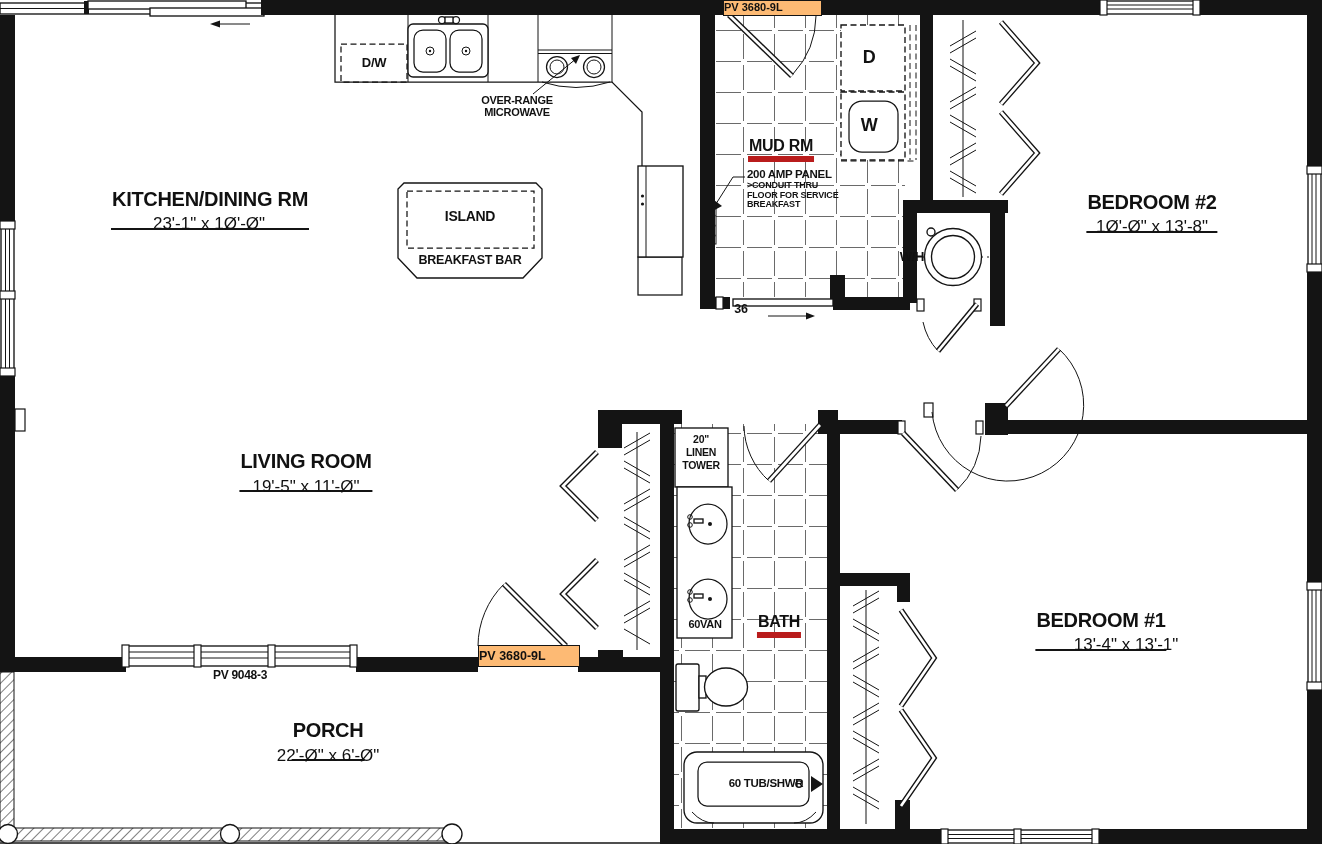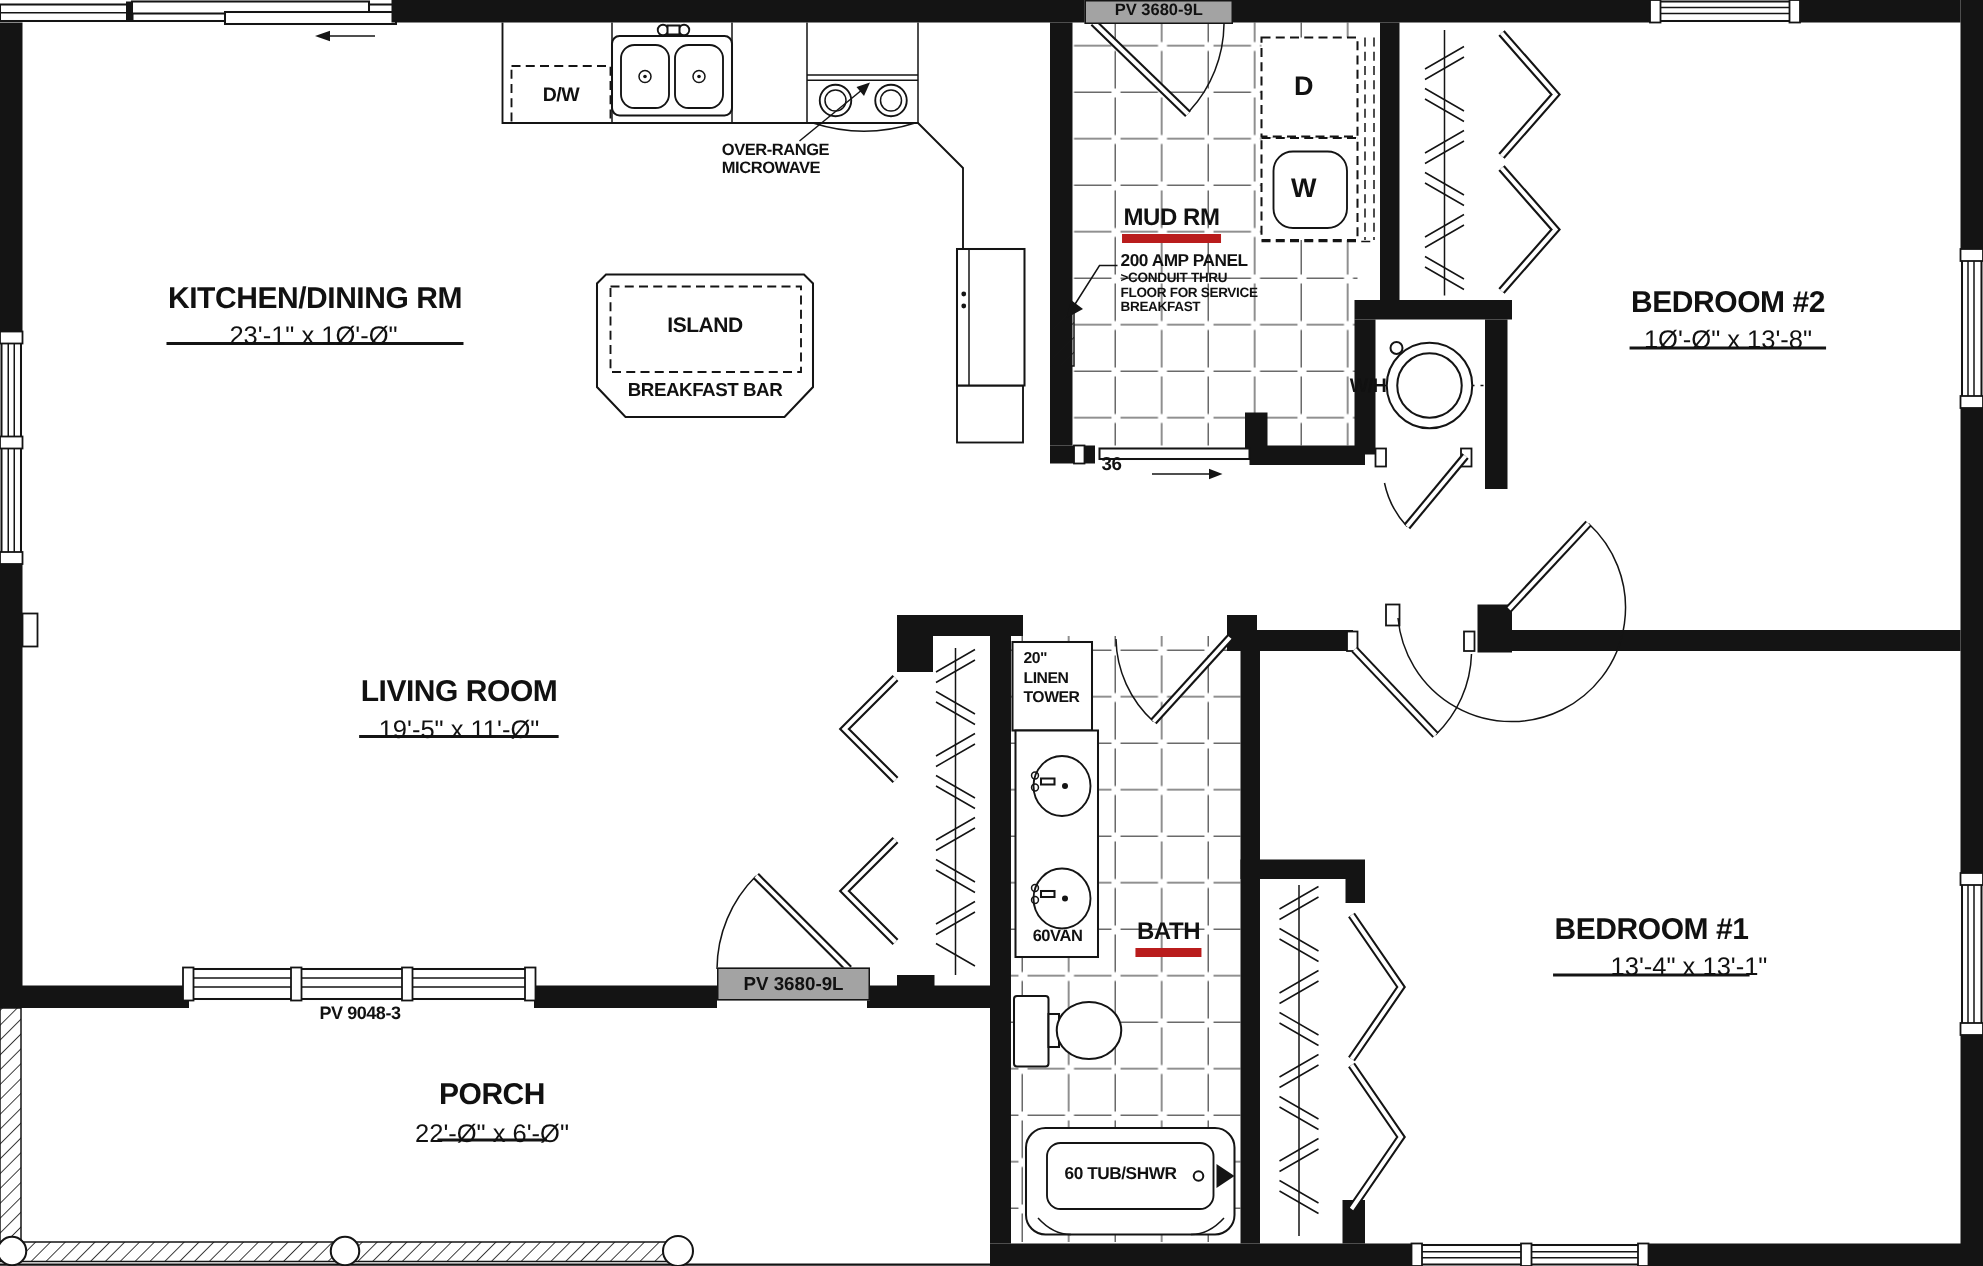--- a/index.html
+++ b/index.html
@@ -12,29 +12,29 @@
   .ln{fill:none;stroke:#141414;stroke-width:1.25}
   .thin{fill:none;stroke:#141414;stroke-width:1}
   .dash{stroke-dasharray:6 3.5}
   .leafb{stroke:#141414;stroke-width:5.5;fill:none}
   .leafw{stroke:#fff;stroke-width:2.7;fill:none}
   .arc{fill:none;stroke:#141414;stroke-width:1}
   .jamb{fill:#fff;stroke:#141414;stroke-width:1.2}
   .blk{fill:#141414}
   
   .lbl{position:absolute;white-space:nowrap;transform:translateX(-50%);
-       z-index:3;line-height:1.05;letter-spacing:-0.3px;}
+       text-align:center;z-index:3;line-height:1.05;letter-spacing:-0.3px;}
   .room-title{font-weight:bold;font-size:20px;border-bottom:2.5px solid #141414;padding:0 1px 18px 1px;}
   .room-title-sm{font-weight:bold;font-size:16px;border-bottom:6px solid #b91c1c;padding:0 1px 1px 1px;}
   .room-dims{font-size:17px;font-weight:500;letter-spacing:0;}
   .fix-lbl{font-size:13px;font-weight:600;}
   .unit-lbl{font-size:18px;font-weight:bold;}
   .tiny{font-size:11px;font-weight:600;}
-  .boxlbl{position:absolute;background:#a3a3a3;border:1.6px solid #141414;z-index:3;
-          text-align:center;font-weight:600;}
+  .boxlbl{position:absolute;background:#fdba74;border:1.6px solid #141414;z-index:3;
+          font-weight:600;}
   .panel-note{position:absolute;left:747px;top:168px;z-index:3;text-align:left;line-height:1.1;}
   .panel-note .l1{font-size:11.5px;font-weight:700;letter-spacing:-0.3px;}
   .panel-note .l2{font-size:9px;font-weight:700;letter-spacing:-0.2px;}
 </style>
 </head>
 <body>
 
 <div class="plan">
 
 <svg class="linework" width="1322" height="844" viewBox="0 0 1322 844">
@@ -362,21 +362,21 @@
 <div class="lbl unit-lbl" style="left:869px;top:116px;">W</div>
 <div class="lbl fix-lbl" style="left:912px;top:250px;">W/H</div>
 
 <div class="lbl" style="left:701px;top:433px;font-size:10.5px;font-weight:600;line-height:13px;">
   <div>20"</div>
   <div>LINEN</div>
   <div>TOWER</div>
 </div>
 
 <div class="lbl tiny" style="left:705px;top:619px;">60VAN</div>
-<div class="lbl" style="left:747px;top:777px;font-size:11.5px;font-weight:600;">60 TUB/SHWR</div>
+<div class="lbl" style="left:766px;top:777px;font-size:11.5px;font-weight:600;">60 TUB/SHWR</div>
 
 <div class="lbl" style="left:741px;top:303px;font-size:12.5px;font-weight:600;">36</div>
 
 <div class="panel-note">
   <div class="l1">200 AMP PANEL</div>
   <div class="l2">&gt;CONDUIT THRU</div>
   <div class="l2">FLOOR FOR SERVICE</div>
   <div class="l2">BREAKFAST</div>
 </div>
 

